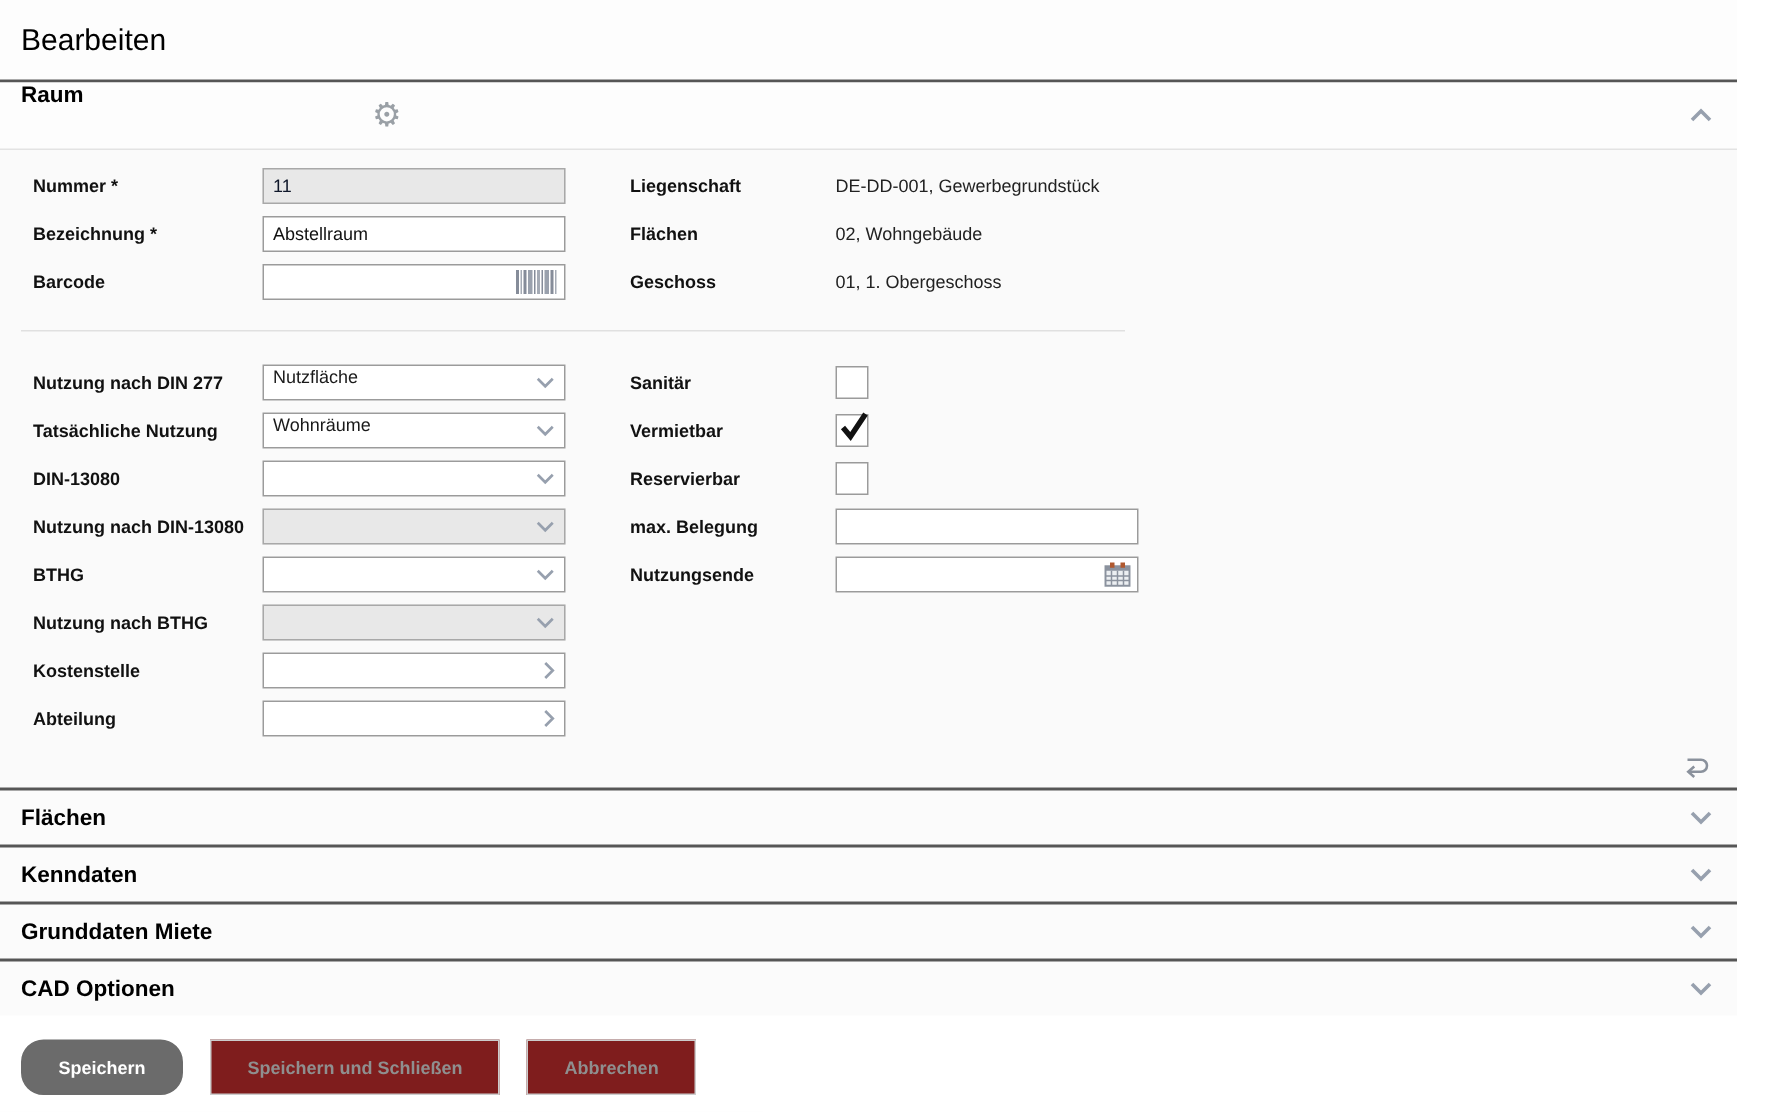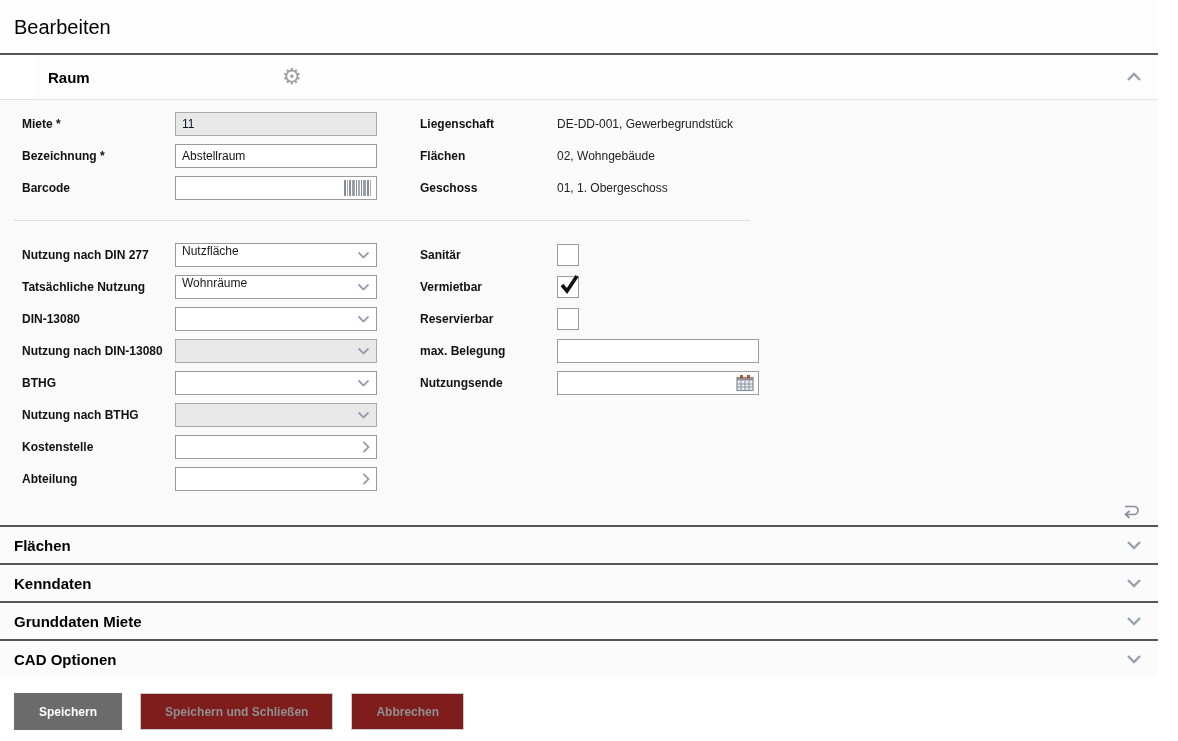--- a/index.html
+++ b/index.html
@@ -6,21 +6,21 @@
   html,body { width:1178px; height:741px; background:#ffffff; overflow:hidden;
     font-family:"Liberation Sans", sans-serif; color:#1a1a1a; }
   .panel { width:1158px; }
 
   
   .title-bar { padding:16px 0 14px 14px; background:#fdfdfd; }
   .title-bar h1 { font-size:20px; font-weight:normal; color:#000; }
   .top-rule { height:2px; background:#565656; width:1158px; }
 
   
-  .sec-header { height:44px; display:flex; align-items:center; position:relative; background:#fdfdfd;margin-left:34px; }
+  .sec-header { height:44px; display:flex; position:relative; background:#fdfdfd; }
   .sec-title { font-size:15px; font-weight:bold; margin-left:14px; color:#000; }
   .gear-btn { position:absolute; left:248px; top:50%; transform:translateY(-50%);
     font-size:22px; line-height:22px; color:#9aa0a6; background:none; border:none; cursor:pointer; }
   .chev-abs { position:absolute; right:16px; top:50%; transform:translateY(-50%); background:none; border:none; cursor:pointer; line-height:0; }
 
   
   .sec-body { background:#fafafa; border-top:1px solid #e3e3e3; position:relative; padding:8px 0 30px 22px; }
   .frow { display:flex; align-items:center; height:32px; }
   .lbl { font-size:12px; font-weight:bold; color:#111; }
   .w1 { width:153px; } .w2 { width:137px; }
@@ -52,21 +52,21 @@
   
   .collapsed { height:38px; border-top:2px solid #565656; display:flex; align-items:center;
     position:relative; background:#fbfbfb; cursor:pointer; }
   .collapsed .sec-title { margin-left:14px; }
 
   
   .actions { margin:16px 0 0 14px; display:flex; gap:18px; }
   .btn { height:37px; min-width:104px; padding:0 24px; display:flex; align-items:center; justify-content:center;
     font-family:inherit; font-size:12px; font-weight:bold; background:#7f1d1d; border:1px solid #cccccc;
     color:#8f8f8f; cursor:pointer; }
-  .btn.primary { background:#6b6b6b; border-color:#6b6b6b; color:#fff; }
+  .btn.primary { background:#6b6b6b; border-color:#6b6b6b; color:#fff;border-radius:15px; }
 </style>
 </head>
 <body>
 
 <div class="panel">
 
   <div class="title-bar">
     <h1>Bearbeiten</h1>
   </div>
   <div class="top-rule"></div>
@@ -81,21 +81,21 @@
           </svg>
       </span>
     </button>
   </div>
 
   <div class="sec-body">
 
     <div class="cols">
       <div class="colL">
         <div class="frow">
-          <span class="lbl w1">Miete *</span>
+          <span class="lbl w1">Nummer *</span>
           <input class="inp disabled" disabled="" value="11" style="">
         </div>
         <div class="frow">
           <span class="lbl w1">Bezeichnung *</span>
           <input class="inp" value="Abstellraum" style="">
         </div>
         <div class="frow">
           <span class="lbl w1">Barcode</span>
           <span class="ctl-wrap">
             <input class="inp with-icon" value="" style="">

